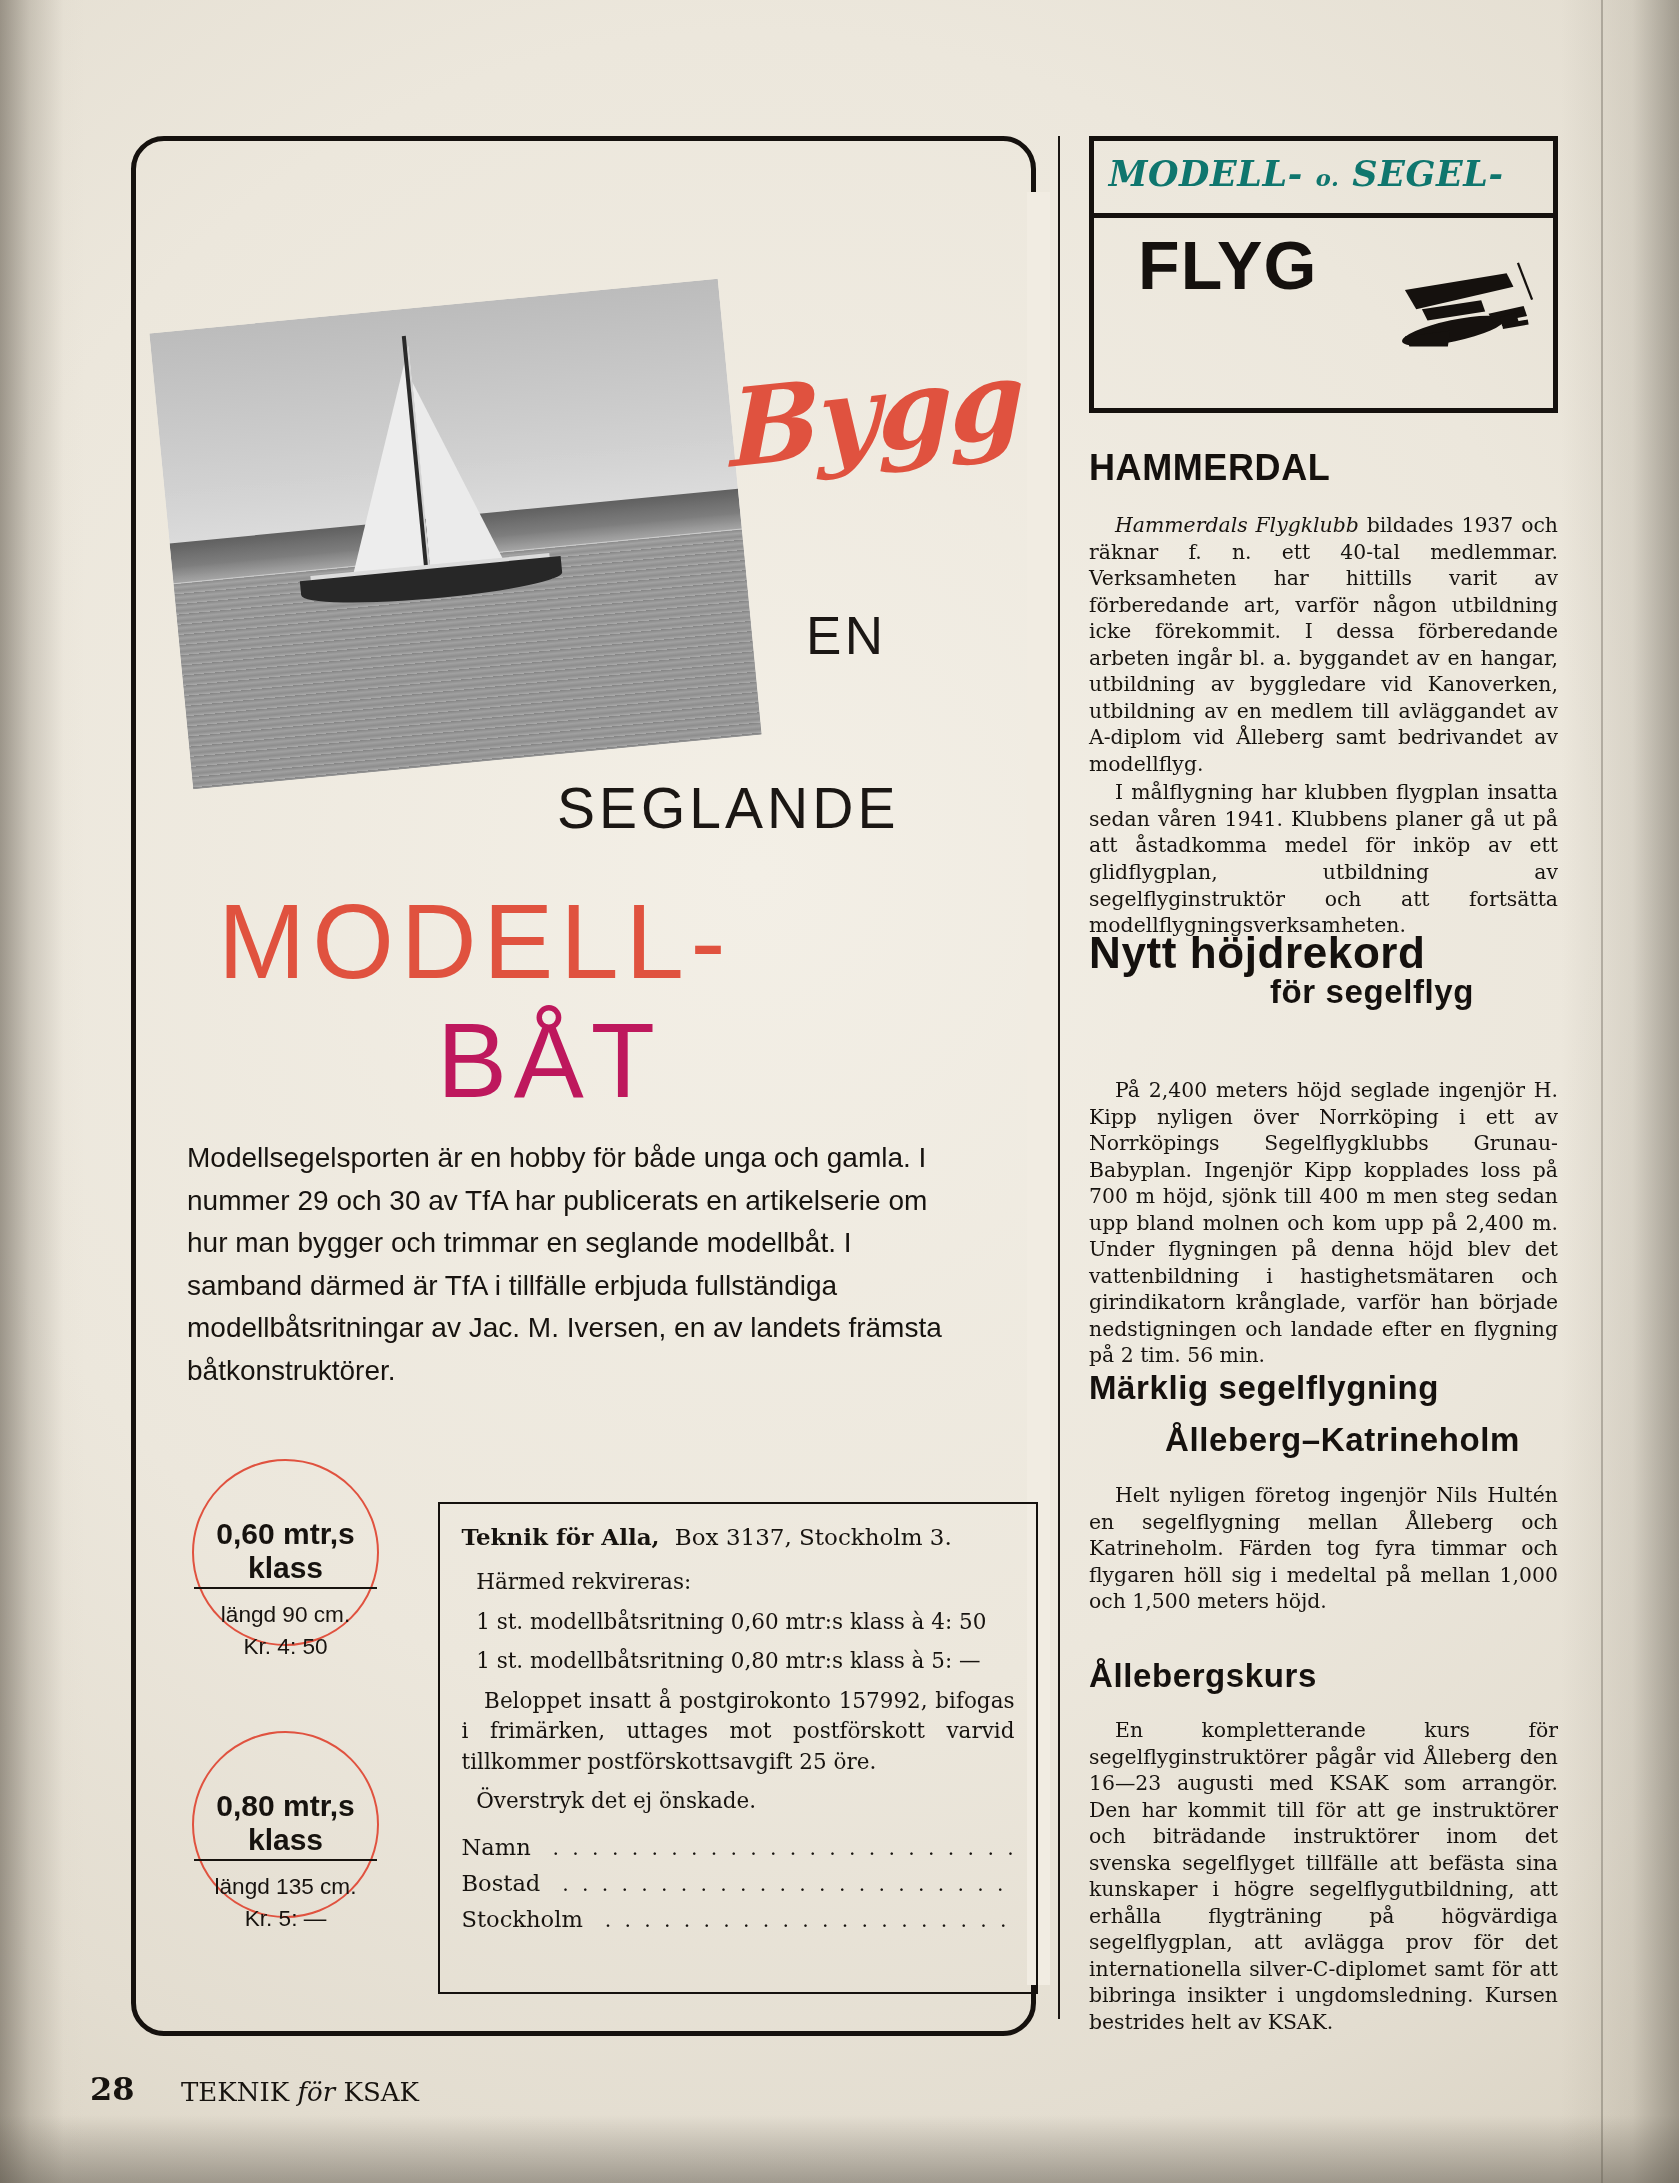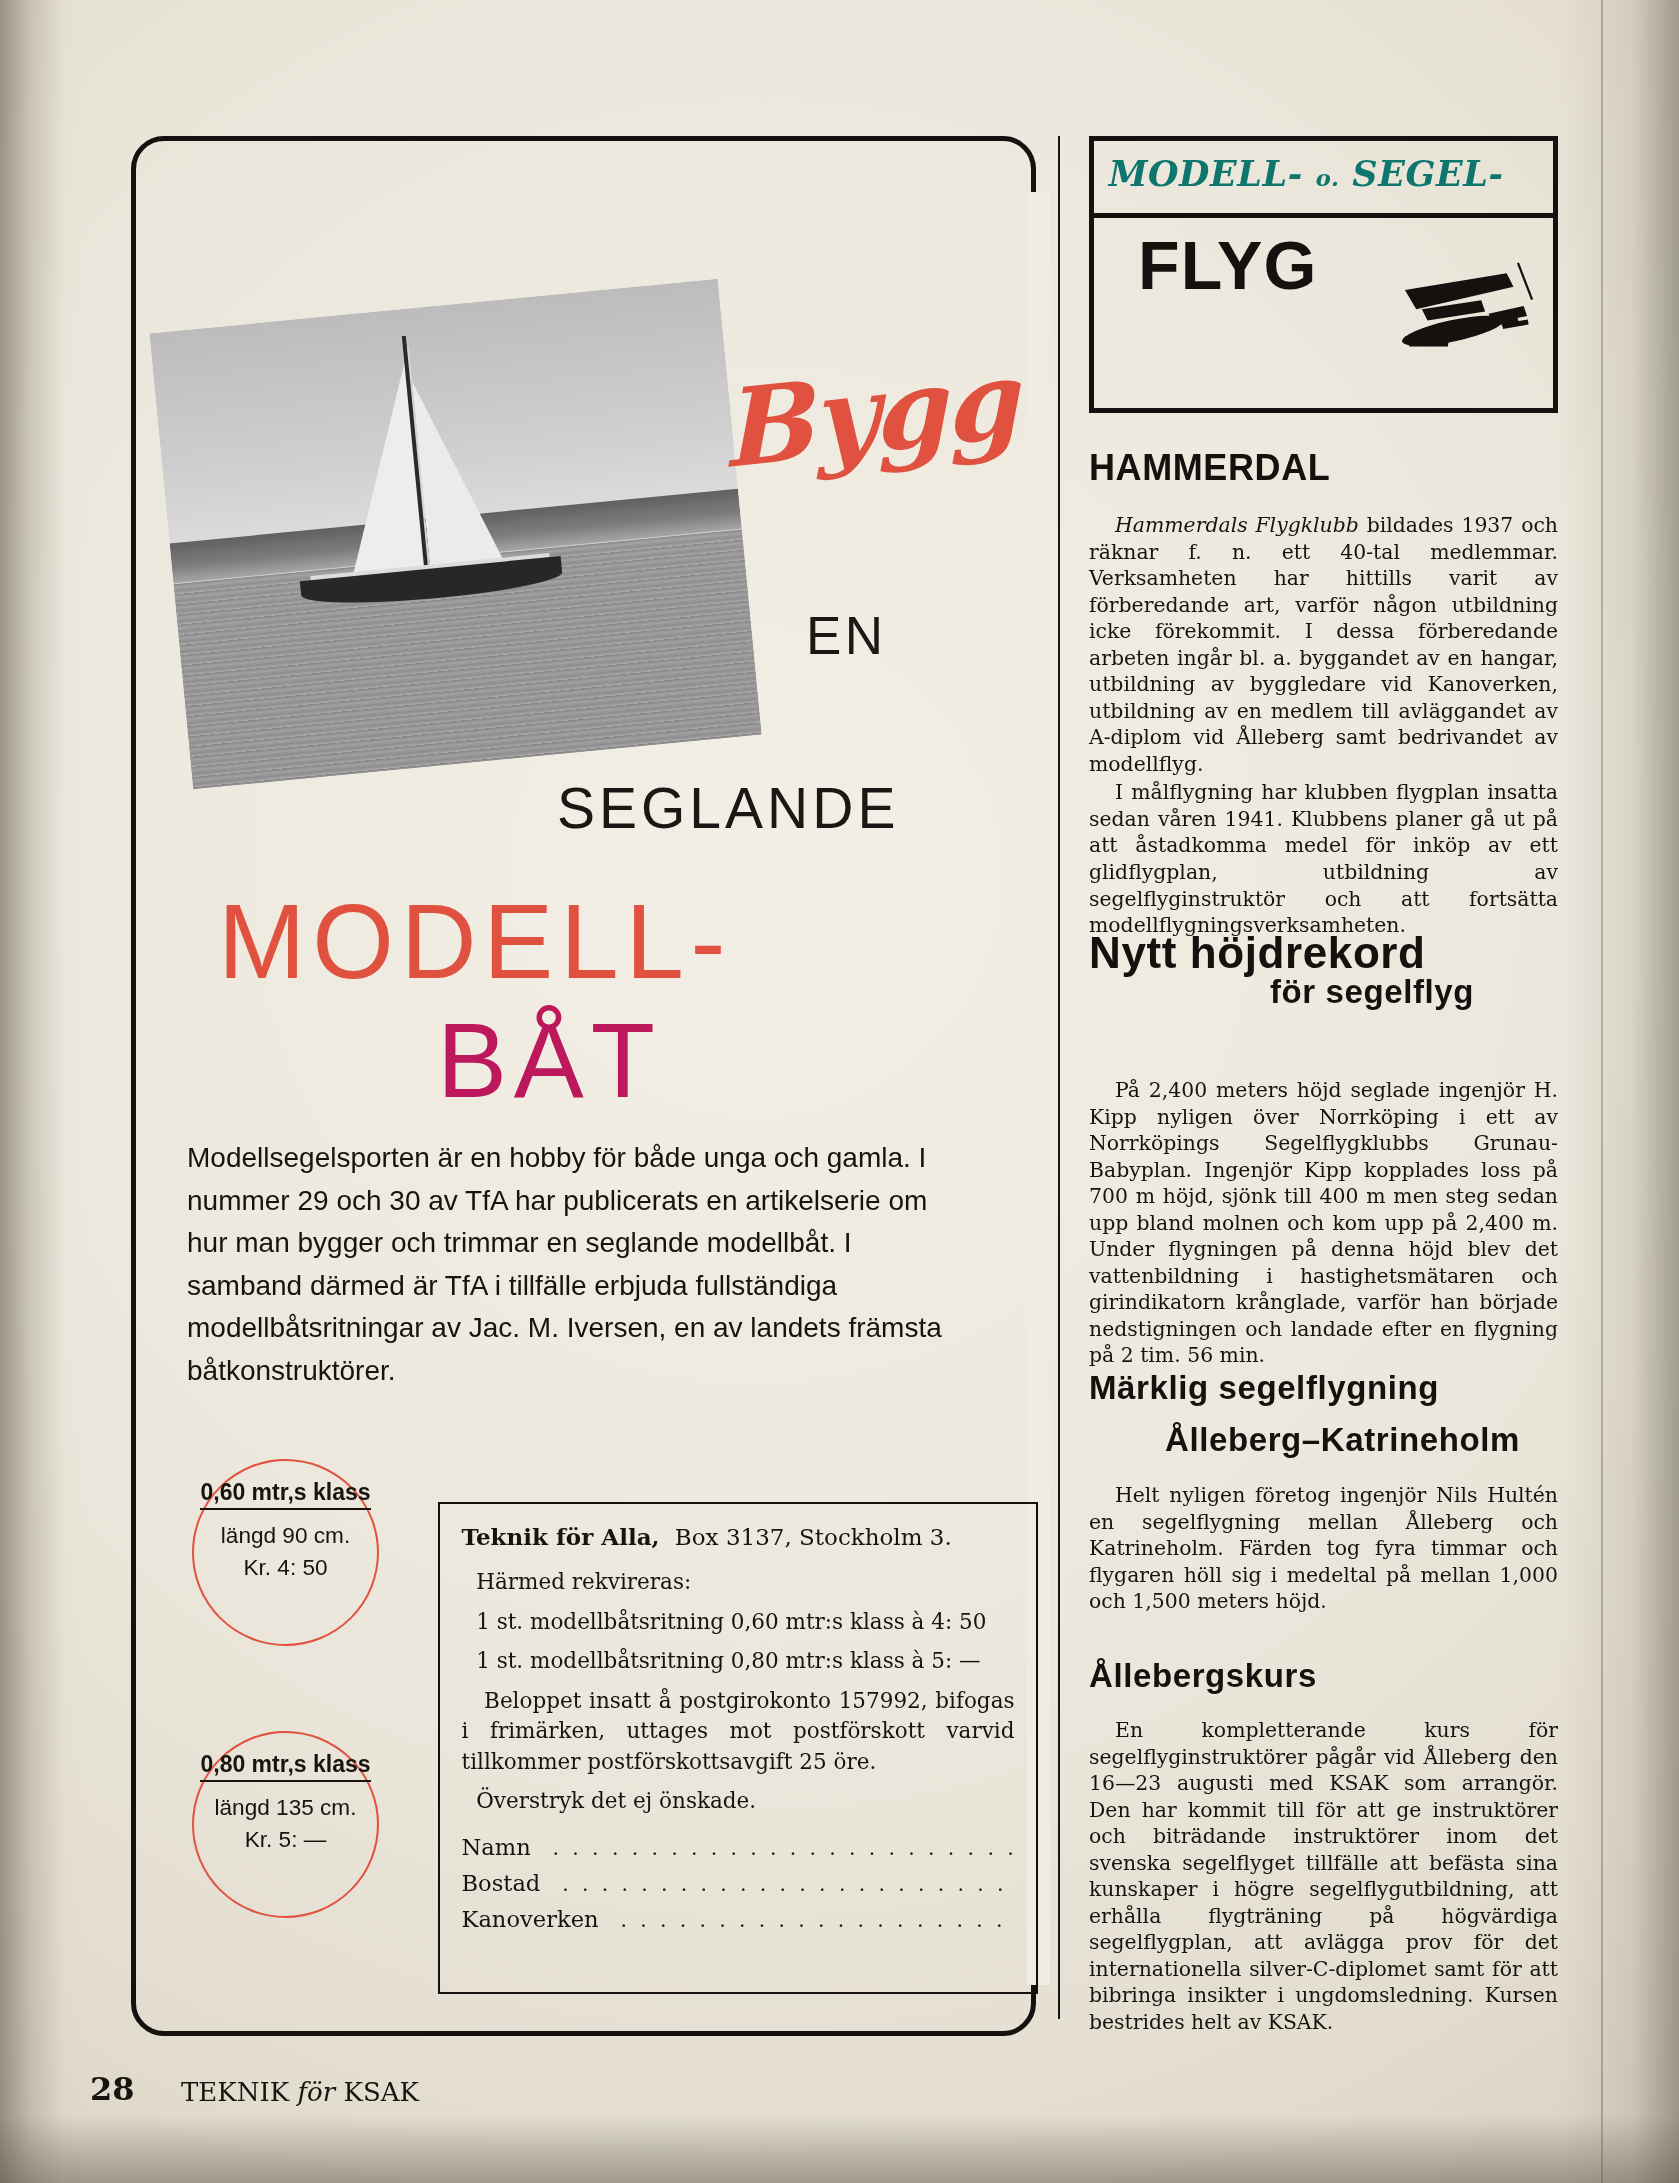--- a/index.html
+++ b/index.html
@@ -208,23 +208,23 @@
     position: absolute;
     width: 187px;
     height: 187px;
     border: 2.3px solid #e0523f;
     border-radius: 50%;
     box-sizing: border-box;
     text-align: center;
     color: #17130f;
   }
   .class-circle .c-title {
-    margin-top: 18px;
-    font-weight: 700;
-    font-size: 23px;
+    margin-top: 56px;
+    font-weight: 700;
+    font-size: 30px;
     display: inline-block;
     border-bottom: 2.3px solid #17130f;
     padding-bottom: 2.3px;
   }
   .class-circle .c-len {
     margin-top: 12.4px;
     font-size: 22.6px;
   }
   .class-circle .c-price {
     margin-top: 6.8px;
@@ -426,21 +426,21 @@
     <div class="c-line">Överstryk det ej önskade.</div>
     <div class="c-field" style="margin-top:17px;">
       <span>Namn</span>
       <span class="dots" style="margin-left:14.7px;">. . . . . . . . . . . . . . . . . . . . . . . . . . . . . . . . . . . . . .</span>
     </div>
     <div class="c-field">
       <span>Bostad</span>
       <span class="dots" style="margin-left:14.7px;">. . . . . . . . . . . . . . . . . . . . . . . . . . . . . . . . . . . . . .</span>
     </div>
     <div class="c-field">
-      <span>Kanoverken</span>
+      <span>Stockholm</span>
       <span class="dots" style="margin-left:14.7px;">. . . . . . . . . . . . . . . . . . . . . . . . . . . . . . . . . . . . . .</span>
     </div>
   </div>
 
   <div class="folio">28</div>
   <div class="folio-title">
     <span>TEKNIK</span>
     <i>för</i>
     <span>KSAK</span>
   </div>

